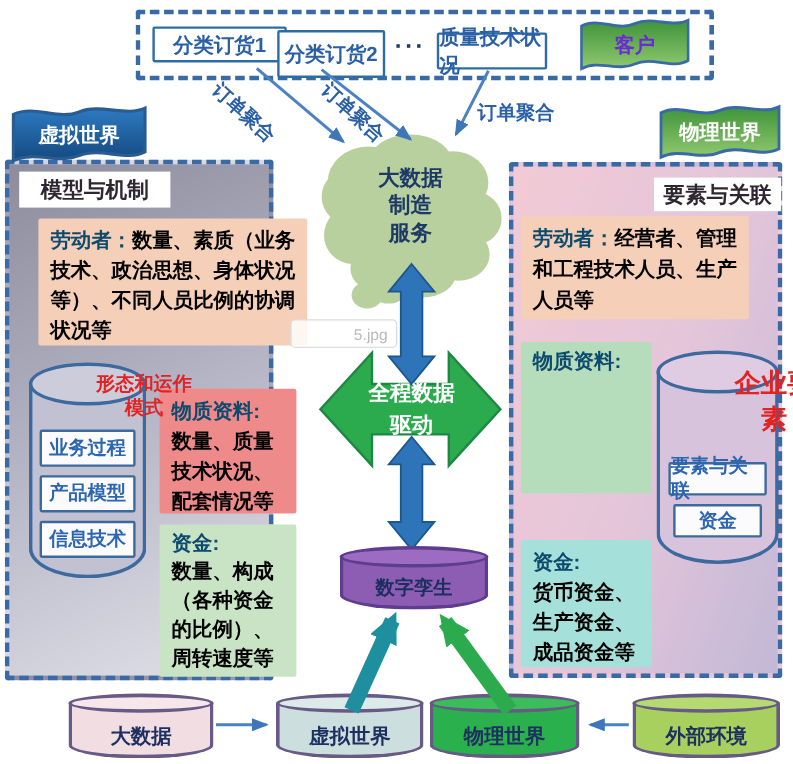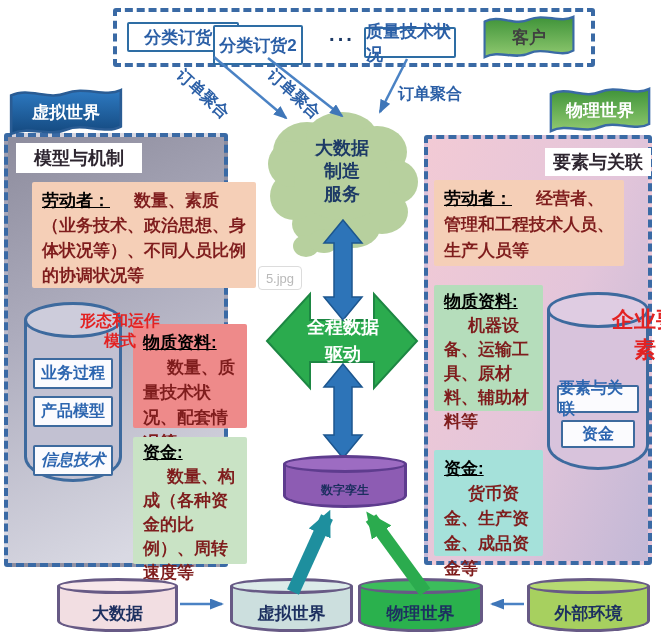--- a/index.html
+++ b/index.html
@@ -9,22 +9,22 @@
   .abs{position:absolute;box-sizing:border-box;}
   .dashed{border:4px dashed #3a6aa5;border-radius:3px;}
   .whitebox{background:#ffffff;border:2.5px solid #2e6da4;border-radius:2px;
             display:flex;align-items:center;justify-content:center;
             color:#2b5fa6;font-size:17px;}
   .titlebox{background:#ffffff;display:flex;align-items:center;justify-content:center;
             color:#2e2630;font-size:18px;}
   .txt-navy{color:#1d3a66;}
   .txt-red{color:#e32222;margin-left:47px;}
   .note{padding:6px 10px;font-size:17px;line-height:25px;border-radius:2px;}
-  .note .hd{color:#000000;text-decoration:underline;}
-  .note .bd{color:#7f1d1d;margin-left:24px;}
+  .note .hd{color:#0c4a6e;}
+  .note .bd{color:#000000;}
   .block .hd{display:block;}
   
   .flag{position:absolute;}
   .flag svg{position:absolute;left:0;top:0;width:100%;height:100%;}
   .flag span{position:absolute;left:0;right:0;top:8px;bottom:8px;display:flex;
              align-items:center;justify-content:center;font-size:17px;}
   
   .cyl{position:absolute;}
   .cyl .side{position:absolute;left:0;right:0;top:var(--ry);bottom:0;background:var(--fill);
              border:var(--bw) solid var(--bc);border-top:none;box-sizing:border-box;
@@ -32,23 +32,23 @@
   .cyl .top{position:absolute;left:0;right:0;top:0;height:calc(var(--ry)*2);background:var(--fillTop);
             border:var(--bw) solid var(--bc);border-radius:50%;box-sizing:border-box;z-index:2;}
   .cyl .lbl{position:absolute;left:0;right:0;top:calc(var(--ry)*2);bottom:0;display:flex;
             align-items:center;justify-content:center;z-index:3;font-size:17px;color:#1d3060;}
   .cyl .inner{position:absolute;z-index:3;}
   .minibox{background:#fbfbfe;border:2.5px solid #3d6a9e;border-radius:2px;display:flex;
            align-items:center;justify-content:center;color:#2d66b0;font-size:16px;z-index:3;}
   
   .aggr{position:absolute;font-size:16px;color:#2b5fa6;text-align:center;width:76px;height:20px;}
   .centertext{position:absolute;text-align:center;z-index:5;}
-  .watermark{position:absolute;left:258px;top:266px;width:42px;height:22px;background:rgba(255,255,255,.82);
+  .watermark{position:absolute;left:242px;top:266px;width:42px;height:22px;background:rgba(255,255,255,.82);
              border:1px solid #dcdcdc;border-radius:4px;display:flex;align-items:center;justify-content:center;
-             color:#b9b9b9;font-size:13px;font-weight:400;z-index:9;}
+             color:#b9b9b9;font-size:13px;font-weight:400;z-index:9;padding-left:45px;}
   svg.layer{position:absolute;left:0;top:0;z-index:4;}
 </style>
 </head>
 <body>
 
 <div id="stage">
 
   <svg width="0" height="0" style="position:absolute">
     <defs>
       <linearGradient id="gBlue" x1="0" y1="0" x2="0" y2="1">
@@ -59,34 +59,34 @@
         <stop offset="0" stop-color="#3f9339"></stop>
           <stop offset="1" stop-color="#90c970"></stop>
       </linearGradient>
     </defs>
   </svg>
 
   <div class="abs dashed" style="left:113px;top:8px;width:482px;height:59px;background:#fff;">
     <div class="abs whitebox" style="left:10px;top:10px;width:112px;height:30px;">
         <span>分类订货1</span>
       </div>
-    <div class="abs whitebox" style="left:96px;top:13px;width:90px;height:40px;">
+    <div class="abs whitebox" style="left:114px;top:13px;width:90px;height:40px;">
         <span>分类订货2</span>
       </div>
     <div class="abs txt-navy" style="left:205px;top:12px;width:40px;height:30px;display:flex;align-items:center;justify-content:center;font-size:20px;letter-spacing:2px;">···</div>
     <div class="abs whitebox" style="left:247px;top:15px;width:92px;height:31px;">
         <span>质量技术状况</span>
       </div>
   </div>
 
   <div class="flag" style="left:482px;top:13px;width:94px;height:48px;z-index:6;">
     <svg viewBox="0 0 110 50" preserveAspectRatio="none">
       <path d="M3,9 C20,1 38,14 55,7 C72,0 92,11 107,4 L107,39 C92,47 72,35 55,42 C38,49 20,38 3,46 Z" fill="url(#gGreen)" stroke="#3a6aa5" stroke-width="2.5"></path>
       </svg>
-    <span style="color:#404040;">客户</span>
+    <span style="color:#6d28d9;">客户</span>
   </div>
   <div class="flag" style="left:8px;top:86px;width:116px;height:52px;z-index:6;">
     <svg viewBox="0 0 110 50" preserveAspectRatio="none">
       <path d="M3,9 C20,1 38,14 55,7 C72,0 92,11 107,4 L107,39 C92,47 72,35 55,42 C38,49 20,38 3,46 Z" fill="url(#gBlue)" stroke="#2a5c94" stroke-width="2.5"></path>
       </svg>
     <span style="color:#ffffff;">虚拟世界</span>
   </div>
   <div class="flag" style="left:548px;top:85px;width:104px;height:50px;z-index:6;">
     <svg viewBox="0 0 110 50" preserveAspectRatio="none">
       <path d="M3,9 C20,1 38,14 55,7 C72,0 92,11 107,4 L107,39 C92,47 72,35 55,42 C38,49 20,38 3,46 Z" fill="url(#gGreen)" stroke="#3a6aa5" stroke-width="2.5"></path>
@@ -99,37 +99,37 @@
     <div class="abs note" style="left:24px;top:45px;width:224px;height:106px;background:#f5cfb7;">
       <span class="hd">劳动者：</span><span class="bd">数量、素质（业务技术、政治思想、身体状况等）、不同人员比例的协调状况等</span>
     </div>
 
     <div class="cyl" style="left:16px;top:165px;width:98px;height:180px;--ry:18px;--bw:3px;--bc:#3d6a9e;--fill:#c2c1d2;--fillTop:#cdccdb;">
       <div class="side"></div>
       <div class="top"></div>
       <div class="inner txt-red" style="left:6px;top:9px;width:86px;text-align:center;font-size:16px;line-height:20px;">形态和运作模式</div>
       <div class="minibox abs" style="left:9px;top:56px;width:80px;height:31px;">业务过程</div>
       <div class="minibox abs" style="left:9px;top:94px;width:80px;height:31px;">产品模型</div>
-      <div class="minibox abs" style="left:9px;top:143px;width:80px;height:31px;font-style:italic;">信息技术</div>
+      <div class="minibox abs" style="left:9px;top:132px;width:80px;height:31px;">信息技术</div>
     </div>
     <div class="abs note block" style="left:125px;top:187px;width:114px;height:104px;background:#ee8a8a;line-height:25px;">
       <span class="hd">物质资料:</span><span class="bd">数量、质量技术状况、配套情况等</span>
     </div>
     <div class="abs note block" style="left:125px;top:300px;width:114px;height:127px;background:#c9e3c5;line-height:24px;padding-top:4px;">
       <span class="hd">资金:</span><span class="bd">数量、构成（各种资金的比例）、周转速度等</span>
     </div>
   </div>
 
   <div class="abs dashed" style="left:424px;top:135px;width:228px;height:430px;background:linear-gradient(110deg,#f2cad5 0%,#e3c5da 55%,#c2b8d6 100%);padding-left:48px;">
     <div class="abs titlebox" style="left:117px;top:9px;width:106px;height:28px;">要素与关联</div>
     <div class="abs note" style="left:6px;top:41px;width:190px;height:86px;background:#f5cfb7;line-height:26px;">
       <span class="hd">劳动者：</span><span class="bd">经营者、管理和工程技术人员、生产人员等</span>
     </div>
     <div class="abs note block" style="left:6px;top:146px;width:109px;height:126px;background:#b5ddbb;line-height:24px;padding-top:5px;">
-      <span class="hd">物质资料:</span><span class="bd">机器设备、运输工具、原材料、辅助材料等</span>
+      <span class="hd">物质资料:</span>
     </div>
 
     <div class="cyl" style="left:119px;top:153px;width:102px;height:178px;--ry:18px;--bw:3px;--bc:#3d6a9e;--fill:#d8c3dc;--fillTop:#dfcce2;">
       <div class="side"></div>
       <div class="top"></div>
       <div class="inner txt-red" style="left:8px;top:13px;width:86px;text-align:center;font-size:22px;">企业要素</div>
       <div class="minibox abs" style="left:10px;top:93px;width:82px;height:28px;">要素与关联</div>
       <div class="minibox abs" style="left:14px;top:128px;width:74px;height:28px;">资金</div>
     </div>
     <div class="abs note block" style="left:6px;top:311px;width:109px;height:106px;background:#a5e1da;line-height:25px;">
@@ -216,17 +216,17 @@
         <path d="M0,0 L26,12 L0,24 Z" fill="#2bab4e"></path>
         </marker>
     </defs>
     <line x1="293" y1="592" x2="327" y2="517" stroke="#1e8f9e" stroke-width="13" marker-end="url(#mT)"></line>
     <line x1="425" y1="592" x2="371" y2="518" stroke="#2bab4e" stroke-width="13" marker-end="url(#mG)"></line>
   </svg>
 
   <div class="cyl" style="left:283px;top:455px;width:124px;height:53px;--ry:9px;--bw:3px;--bc:#5e3c8e;--fill:#8d5cb3;--fillTop:#9d6cc2;z-index:7;">
     <div class="side"></div>
       <div class="top"></div>
-    <div class="lbl" style="color:#1b2e5e;font-size:12px;">数字孪生</div>
+    <div class="lbl" style="color:#1b2e5e;font-size:16px;">数字孪生</div>
   </div>
 
   <div class="watermark">5.jpg</div>
 </div>
 
 </body></html>

